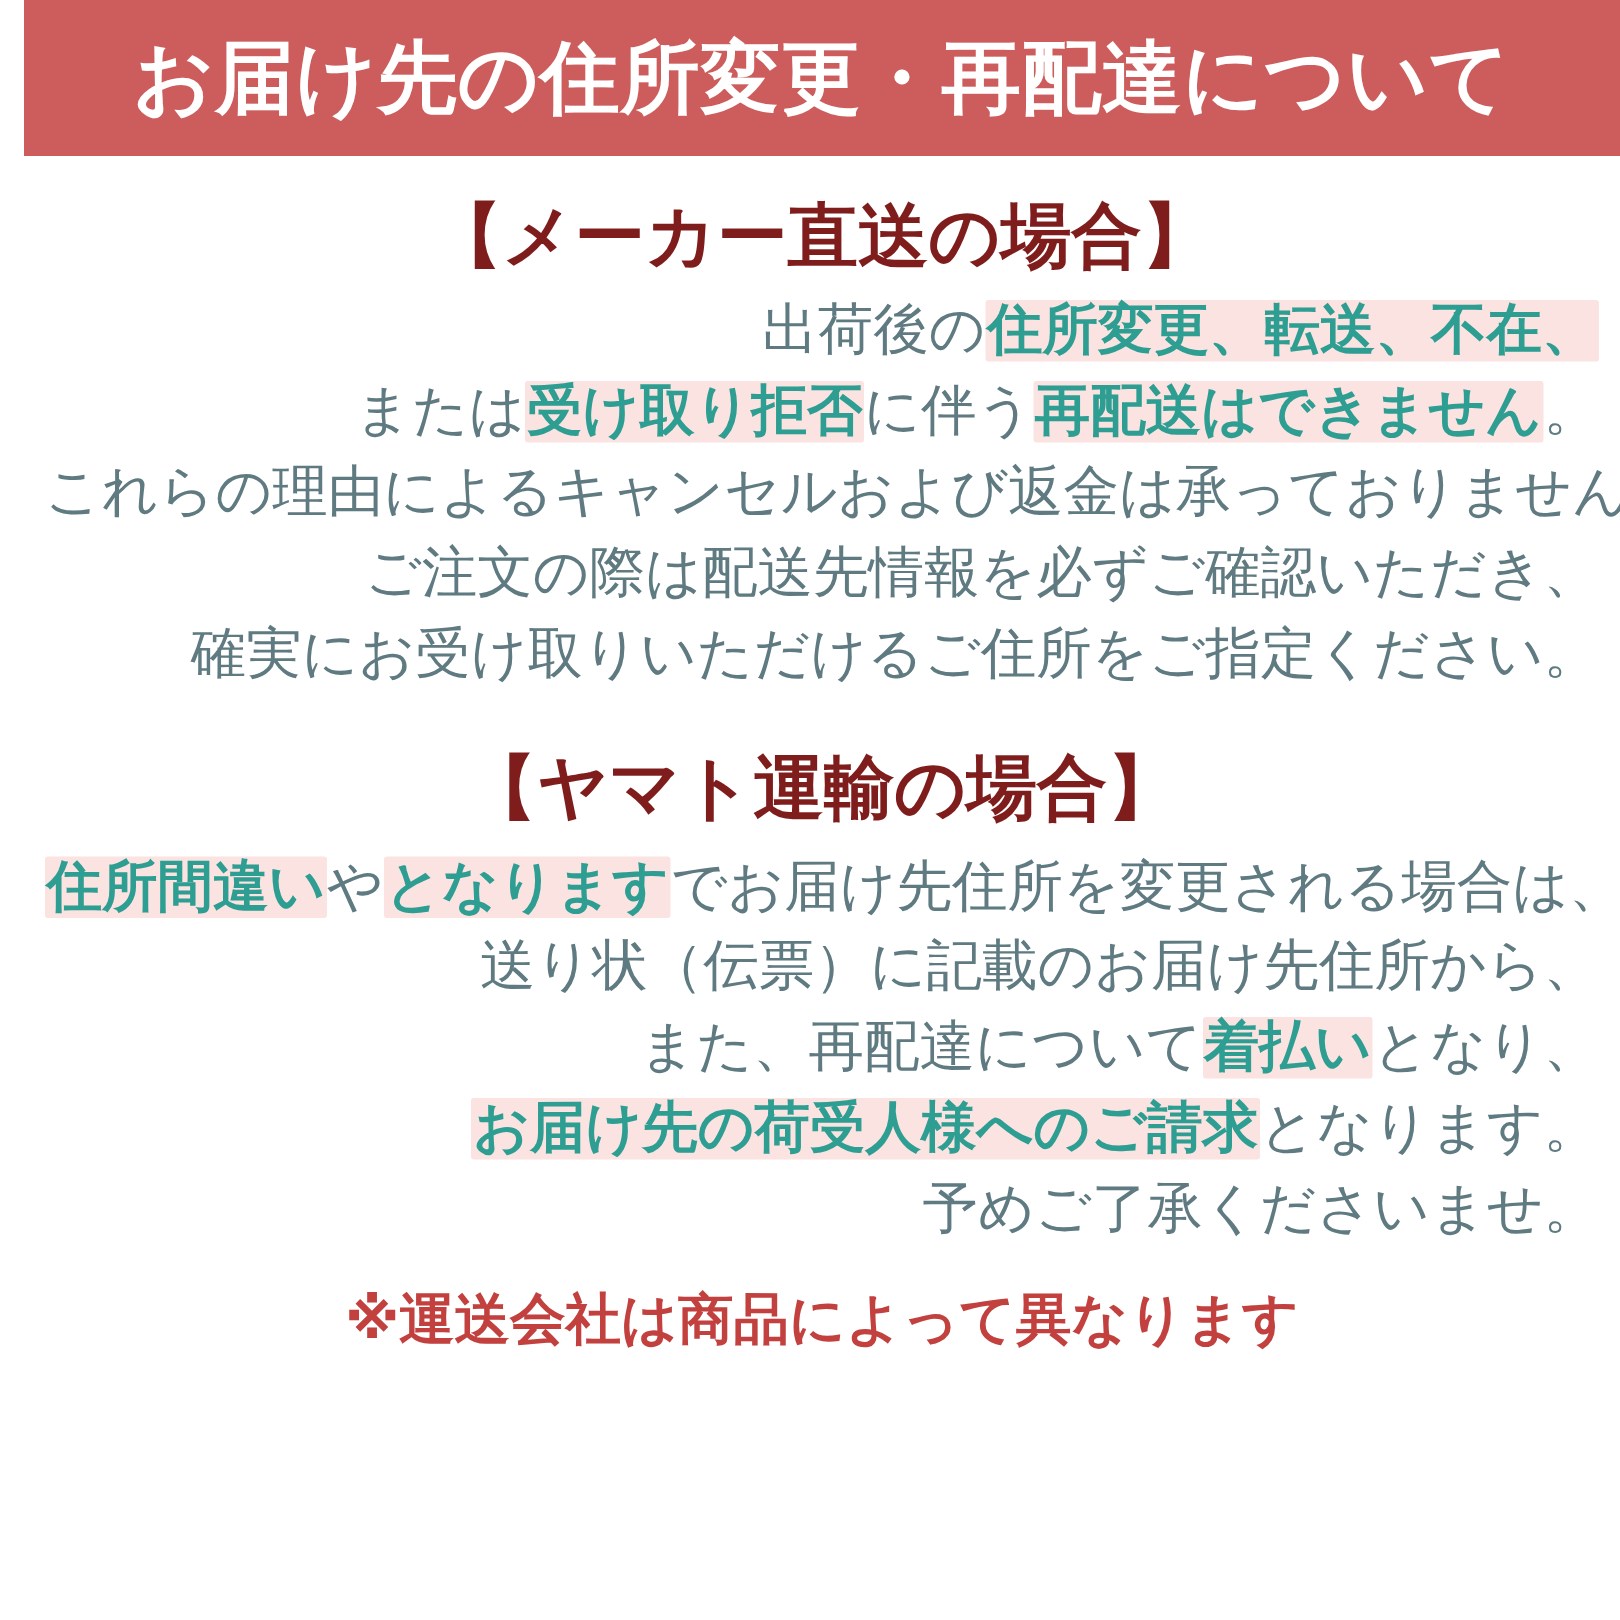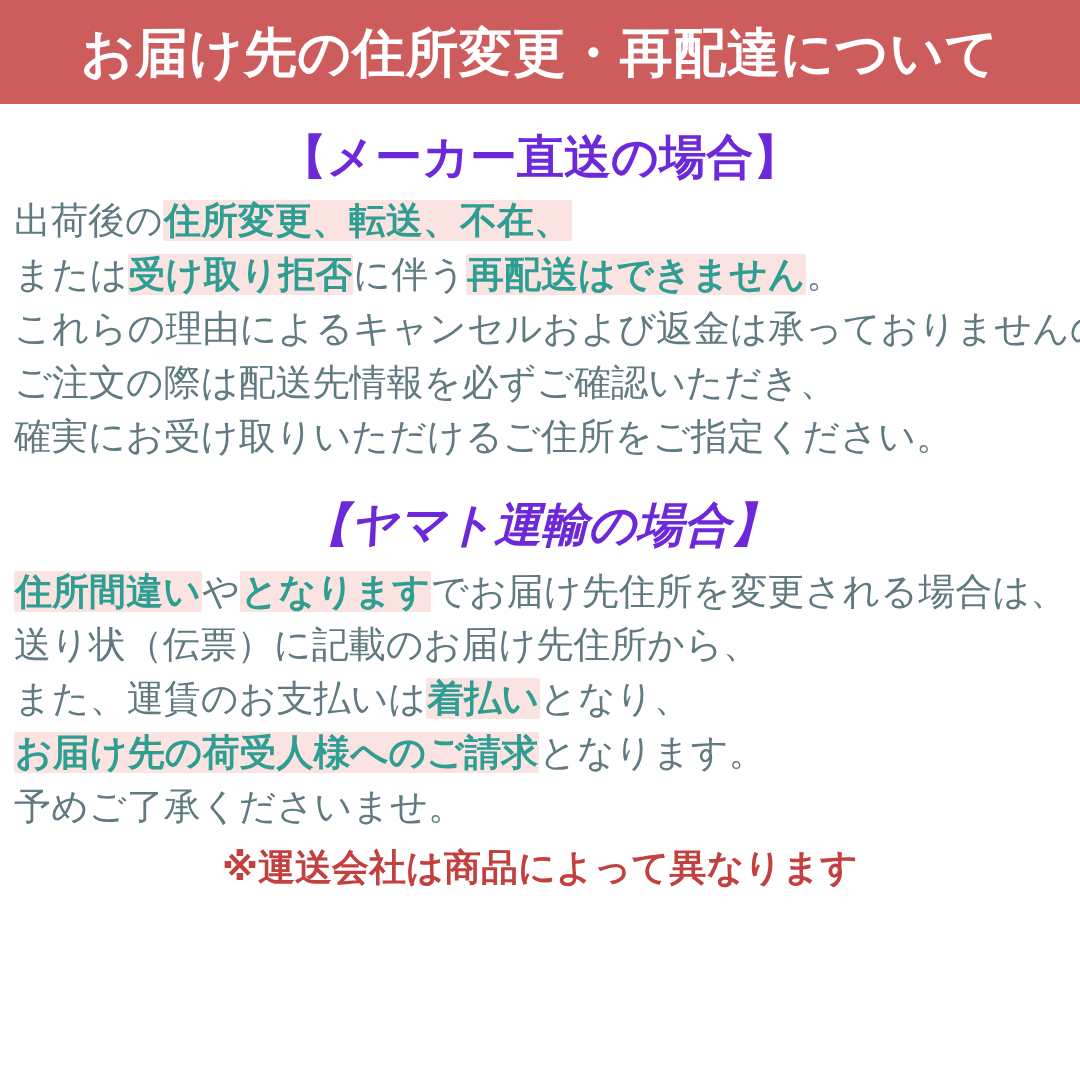--- a/index.html
+++ b/index.html
@@ -11,20 +11,21 @@
     height: 1080px;
     background: #ffffff;
     font-family: "Liberation Sans", "DejaVu Sans", sans-serif;
     overflow: hidden;
   }
   .page {
     position: relative;
     width: 1080px;
     height: 1080px;
     box-sizing: border-box;
+    padding-left: 16px;
   }
   
   .banner {
     width: 100%;
     height: 104px;
     background: #cd5c5c;
     display: flex;
     align-items: center;
     justify-content: center;
     box-sizing: border-box;
@@ -37,55 +38,54 @@
     line-height: 1;
     white-space: nowrap;
   }
   
   .content {
     padding: 8px 14px 0 14px;
     box-sizing: border-box;
     text-align: center;
   }
   .section-heading {
-    color: #6d28d9;
+    color: #7f1d1d;
     font-size: 47px;
     font-weight: bold;
     line-height: 1.22;
     margin: 16px 0 10px 0;
     text-align: center;
     white-space: nowrap;
   }
   .section-heading.second {
     margin-top: 34px;
     margin-bottom: 12px;
-    font-style: italic;
   }
   .line {
     color: #5f7b81;
     font-size: 37px;
     line-height: 1.40;
     margin: 2px 0;
-    text-align: left;
+    text-align: right;
     white-space: nowrap;
     font-family: Liberation Serif, serif;
   }
   .hl {
     color: #2e9e92;
     background: #fae3e1;
     font-weight: bold;
     padding: 0 1px;
     border-radius: 2px;
   }
   .note {
     color: #c2413f;
     font-size: 37px;
     font-weight: bold;
     line-height: 1.35;
-    margin-top: 10px;
+    margin-top: 22px;
     text-align: center;
     white-space: nowrap;
   }
 </style>
 </head>
 <body>
 
 <div class="page">
 
   <div class="banner">
@@ -121,21 +121,21 @@
     <p class="line">
       <span class="hl">住所間違い</span><span>や</span><span class="hl">となります</span><span>でお届け先住所を変更される場合は、</span>
     </p>
 
     <p class="line">
       <span>送り状（伝票）に記載のお届け先住所から、</span>
     </p>
 
 
     <p class="line">
-      <span>また、運賃のお支払いは</span><span class="hl">着払い</span><span>となり、</span>
+      <span>また、再配達について</span><span class="hl">着払い</span><span>となり、</span>
     </p>
 
     <p class="line">
       <span class="hl">お届け先の荷受人様へのご請求</span><span>となります。</span>
     </p>
 
     <p class="line">
       <span>予めご了承くださいませ。</span>
     </p>
 

